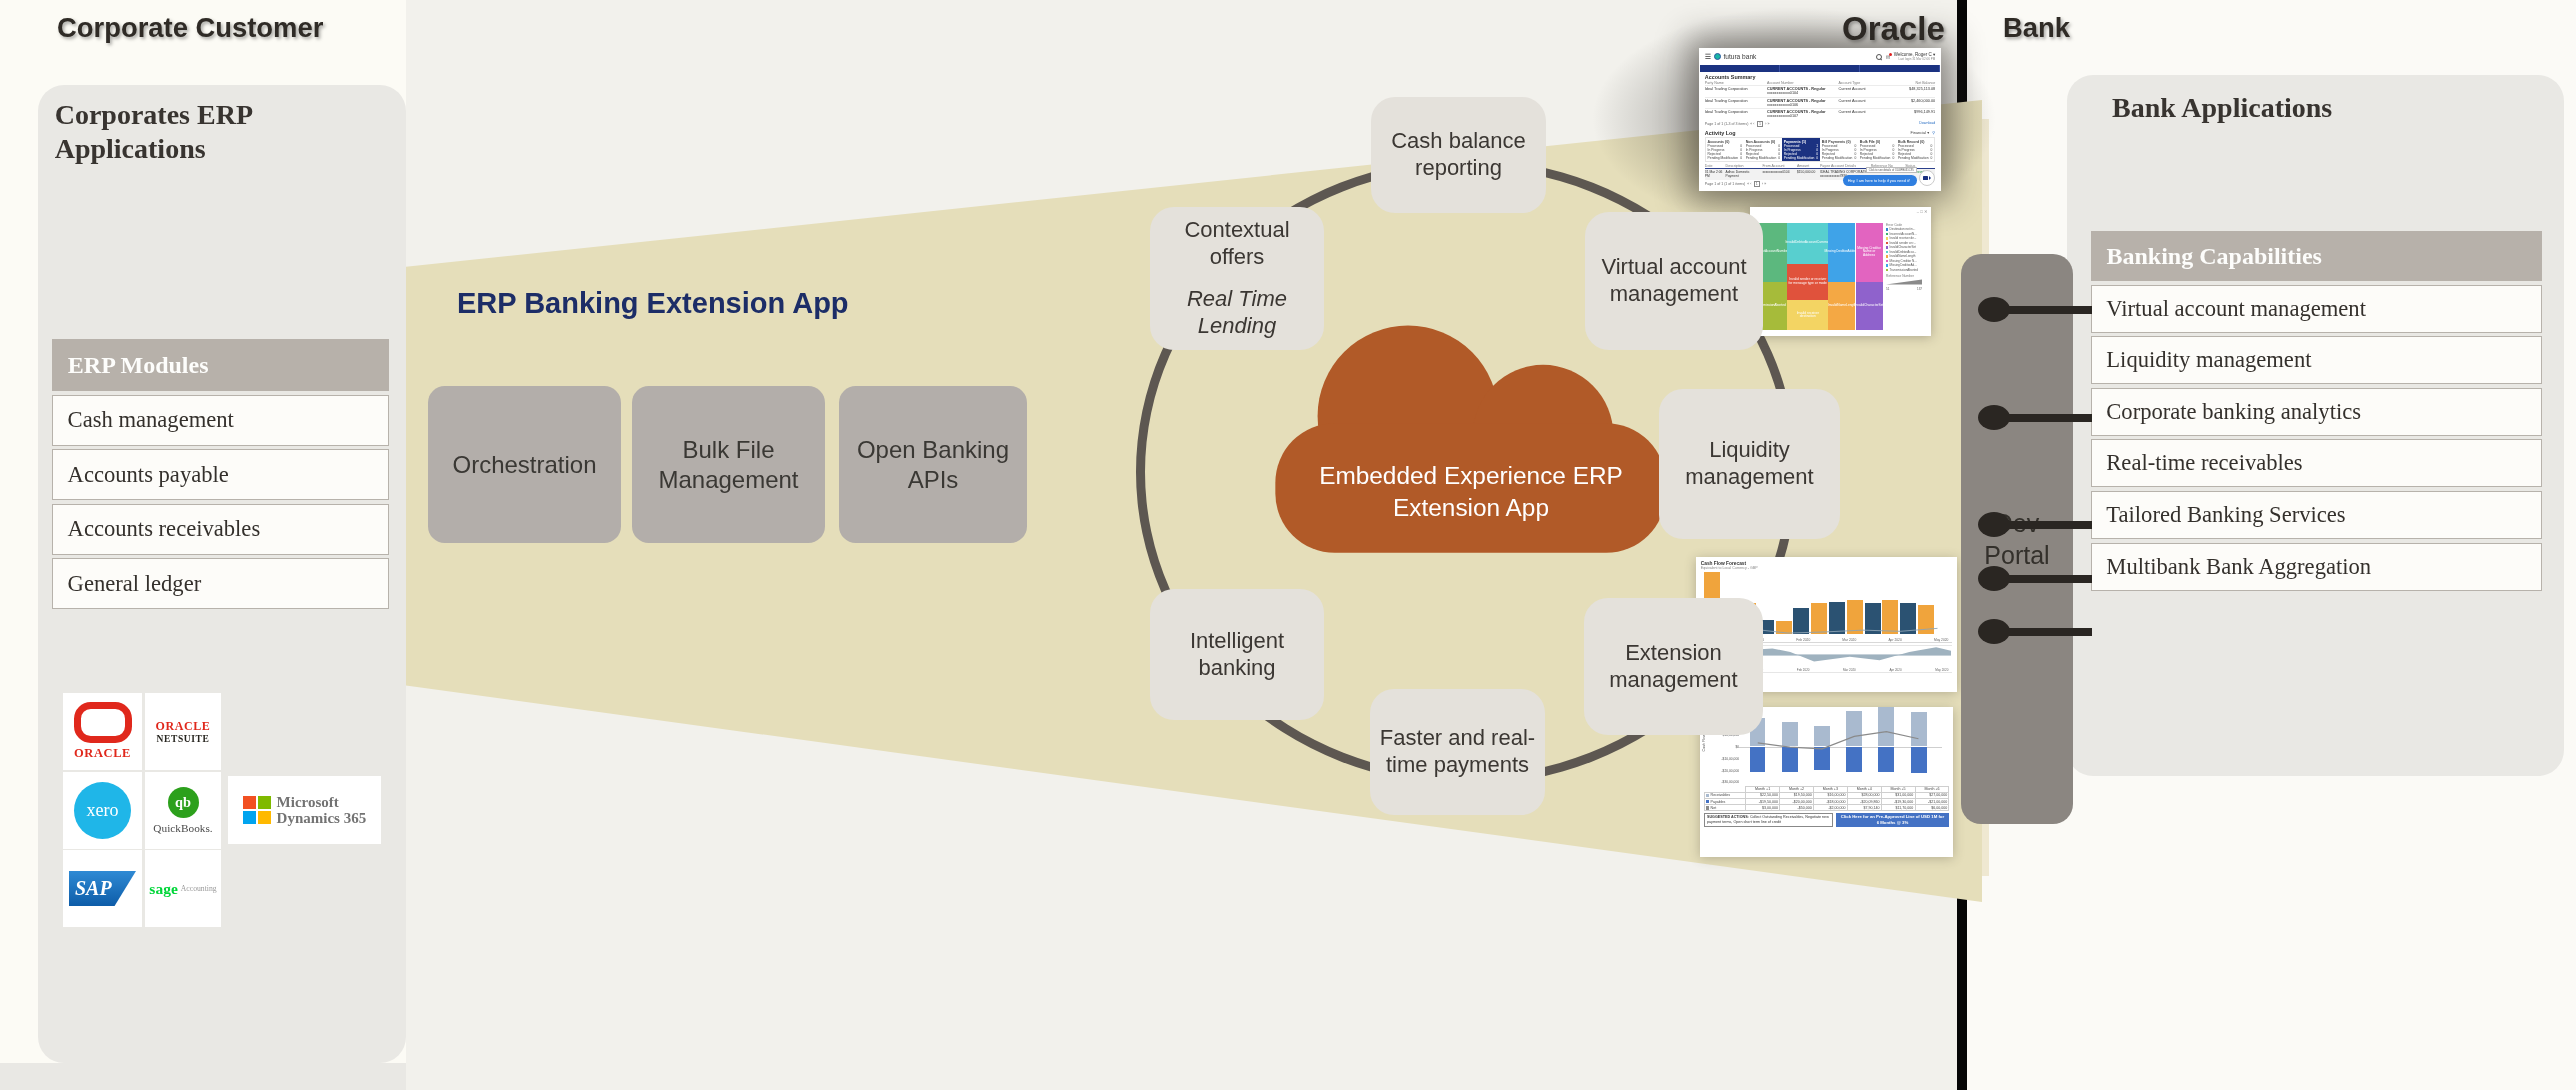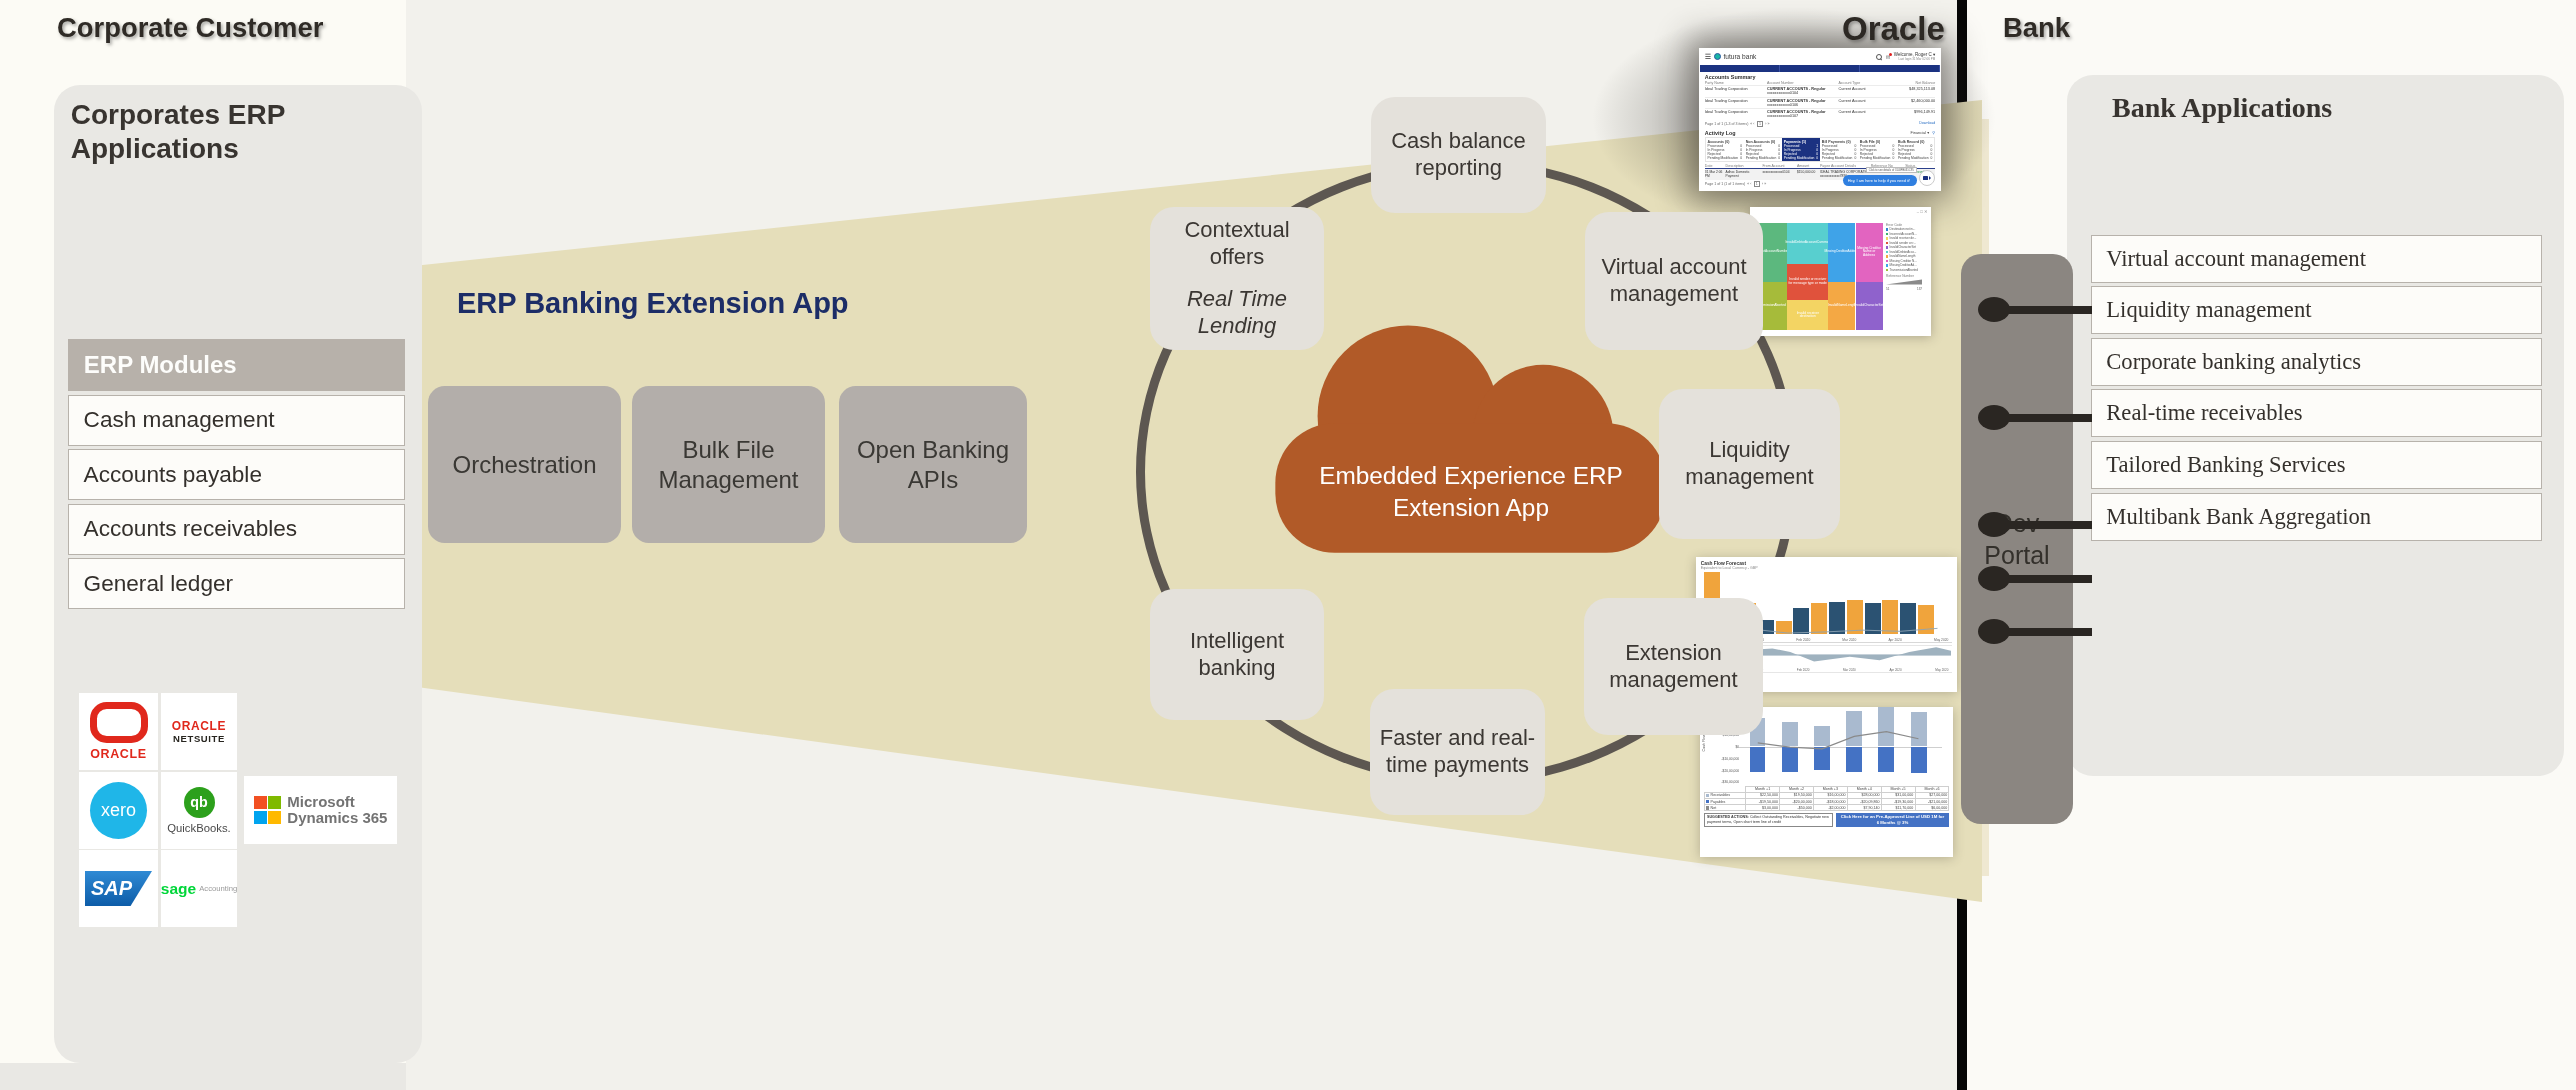--- a/index.html
+++ b/index.html
@@ -56,21 +56,21 @@
   <div class="abs" style="left:1967px;top:119px;width:21.5px;height:757px;background:#efe8d1;z-index:1;"></div>
 
   <div class="abs" style="left:406px;top:100px;width:1576px;height:802px;background:#e5deba;clip-path:polygon(0 20.8%,100% 0,100% 100%,0 73%);z-index:2;"></div>
 
   <div class="abs" style="left:1514px;top:-36px;width:560px;height:310px;background:radial-gradient(closest-side,rgba(35,32,28,.55),rgba(35,32,28,0) 72%);z-index:3;"></div>
 
   <div class="hdr" style="left:57px;top:12px;font-size:27.4px;">Corporate Customer</div>
   <div class="hdr" style="left:1842px;top:9.5px;font-size:33px;z-index:4;">Oracle</div>
   <div class="hdr" style="left:2003px;top:12px;font-size:27.4px;">Bank</div>
 
-  <div class="panel" style="left:54px;top:85px;width:368px;height:978px;z-index:2;">
+  <div class="panel" style="left:38px;top:85px;width:368px;height:978px;z-index:2;font-family:Liberation Serif, serif;">
     <div class="panel-heading" style="left:16.7px;top:13px;width:322px;">Corporates ERP Applications</div>
     <div class="abs" style="left:14.3px;top:254px;width:337px;">
       <div class="tbl-header">ERP Modules</div>
       <div id="modules-body">
           <div class="listrow">Cash management</div>
           <div class="listrow">Accounts payable</div>
           <div class="listrow">Accounts receivables</div>
           <div class="listrow">General ledger</div>
         </div>
     </div>
@@ -519,20 +519,21 @@
   <div class="dot-conn" style="left:1978px;top:512px;width:32px;height:25px;"></div>
   <div class="line-conn" style="left:1993px;top:521px;width:99px;"></div>
   <div class="dot-conn" style="left:1978px;top:566px;width:32px;height:25px;"></div>
   <div class="line-conn" style="left:1993px;top:575px;width:99px;"></div>
   <div class="dot-conn" style="left:1978px;top:619px;width:32px;height:25px;"></div>
   <div class="line-conn" style="left:1993px;top:628px;width:99px;"></div>
 
   <div class="panel" style="left:2067px;top:75px;width:497px;height:701px;z-index:5;font-family:Liberation Serif, serif;">
     <div class="panel-heading" style="left:45px;top:15.5px;width:250px;">Bank Applications</div>
     <div class="abs" style="left:24px;top:156px;width:451px;">
+      <div class="tbl-header" style="height:50px;">Banking Capabilities</div>
       <div id="caps-body">
           <div class="listrow" style="height: 46px;">Virtual account management</div>
           <div class="listrow" style="height: 46px;">Liquidity management</div>
           <div class="listrow" style="height: 46px;">Corporate banking analytics</div>
           <div class="listrow" style="height: 46px;">Real-time receivables</div>
           <div class="listrow" style="height: 46px;">Tailored Banking Services</div>
           <div class="listrow" style="height: 46px;">Multibank Bank Aggregation</div>
         </div>
     </div>
   </div>

